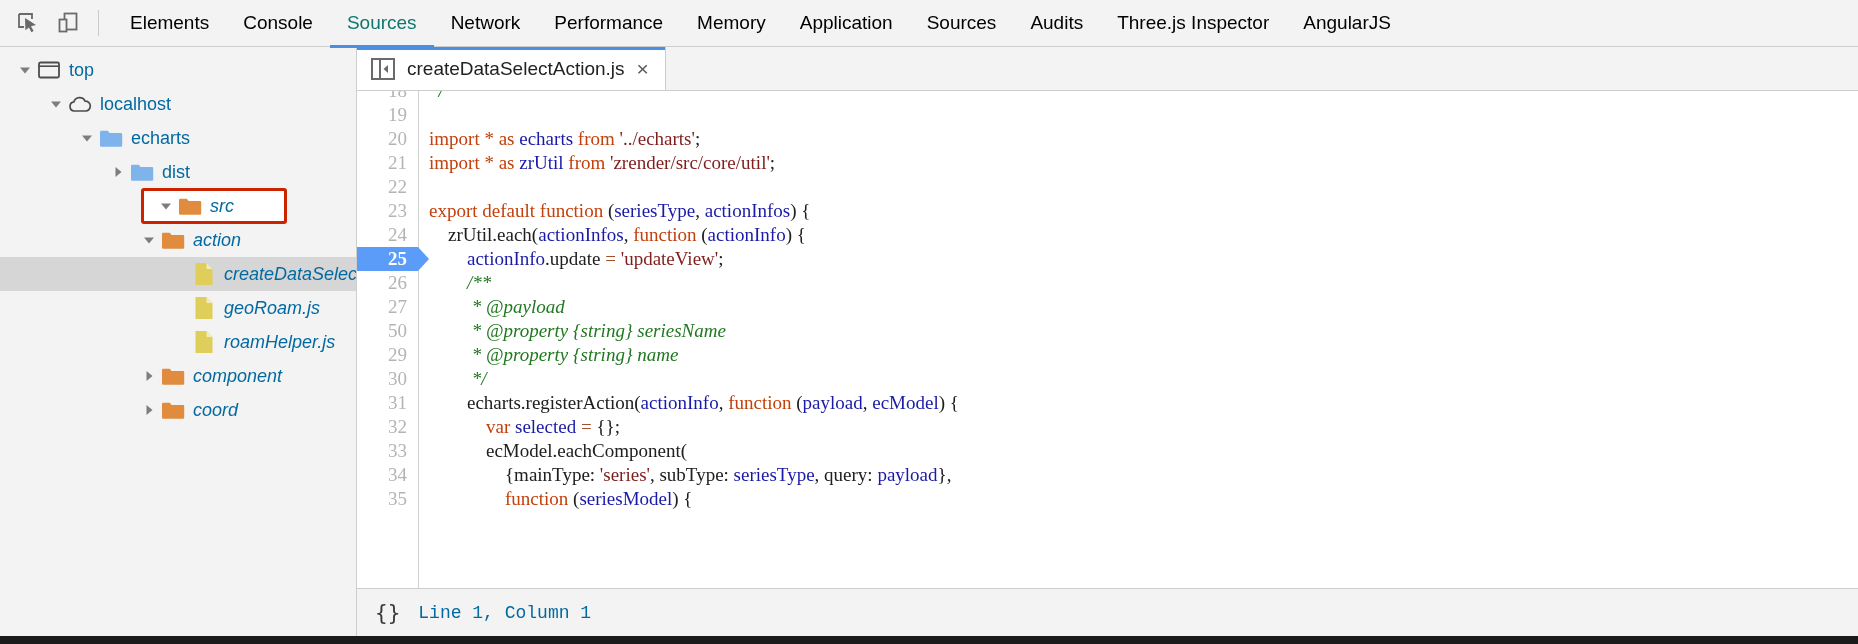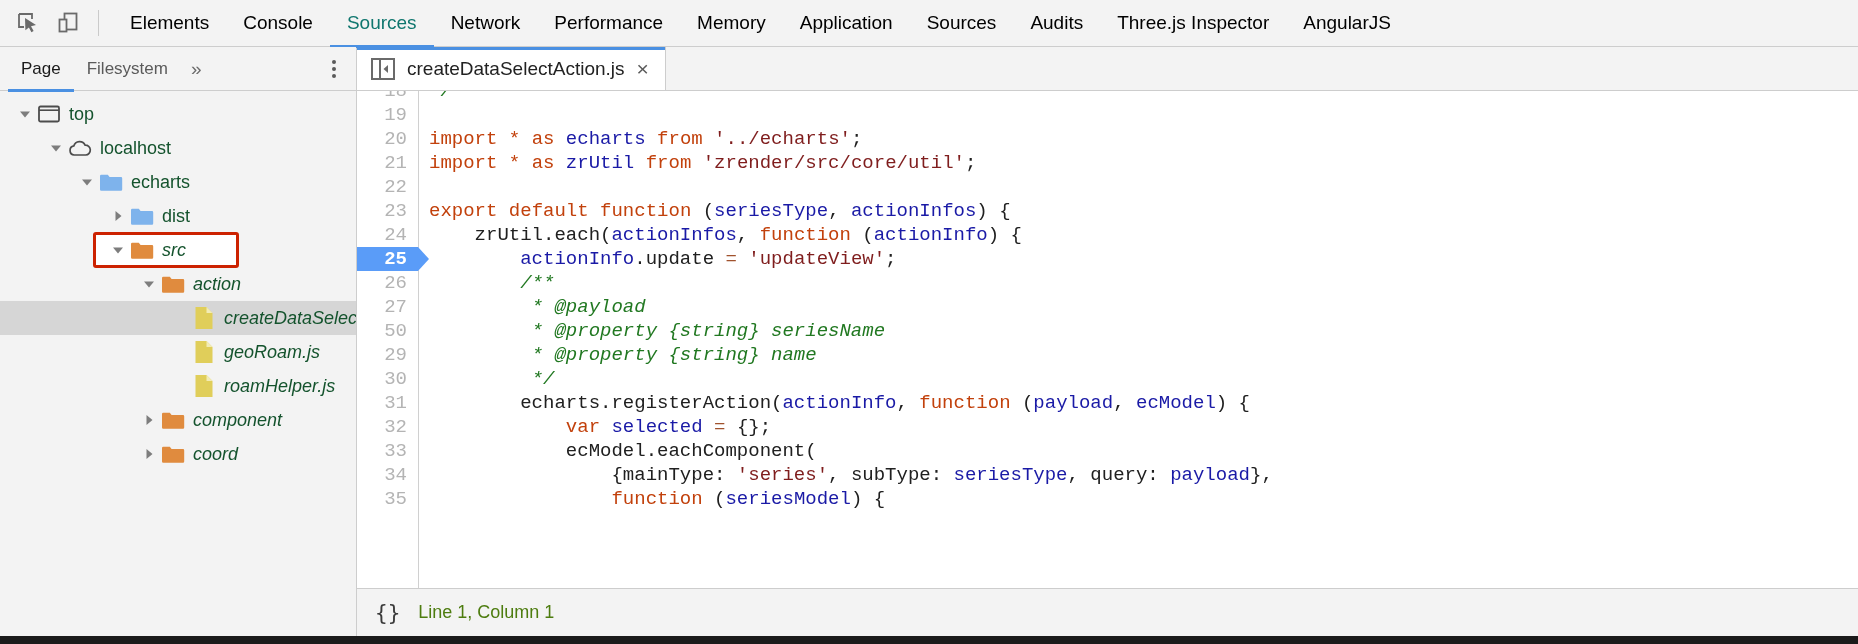--- a/index.html
+++ b/index.html
@@ -110,21 +110,21 @@
   .twisty {
     width: 22px; flex: 0 0 22px;
     display: flex; align-items: center; justify-content: center;
   }
   .twisty svg { display: block; }
   .nodeicon {
     width: 26px; flex: 0 0 26px;
     display: flex; align-items: center; justify-content: center;
     margin-right: 7px;
   }
-  .nodelabel { font-size: 18px; color: #14532d; }
+  .nodelabel { font-size: 18px; color: #0369a1; }
   .nodelabel.italic { font-style: italic; }
 
   
   .editor-wrap {
     flex: 1 1 auto; display: flex; flex-direction: column;
     min-width: 0; background: #fff;
   }
   .tabstrip {
     height: 44px; flex: 0 0 44px;
     display: flex; align-items: stretch;
@@ -170,21 +170,21 @@
   .gutter {
     flex: 0 0 62px; width: 62px;
     background: #fff;
     border-right: 1px solid #d0d0d0;
     position: relative;
   }
   .codecol { flex: 1 1 auto; min-width: 0; position: relative; overflow: hidden; }
 
   .ln, .cl {
     height: 24px; line-height: 24px;
-    font-family: Liberation Mono, monospace;
+    font-family: Liberation Serif, serif;
     font-size: 19px;
     white-space: pre;
   }
   .ln {
     text-align: right; padding-right: 11px;
     color: #b4b4b4;
     position: relative;
   }
   .ln.exec {
     color: #fff; background: #5a9cf8; font-weight: bold;
@@ -210,21 +210,21 @@
     height: 48px; flex: 0 0 48px;
     display: flex; align-items: center; gap: 18px;
     padding-left: 18px;
     background: #f3f3f3;
     border-top: 1px solid #cdcdcd;
   }
   .pp-icon {
     font-family: "DejaVu Sans Mono", monospace;
     font-size: 21px; color: #3a3a3a; cursor: pointer;
   }
-  .status-text { font-size: 18px; color: #4d7c0f; }
+  .status-text { font-size: 18px; color: #0369a1; font-family: Liberation Mono, monospace; }
 
   .bottom-strip { height: 8px; flex: 0 0 8px; background: #1b1b1b; }
 </style>
 </head>
 <body>
 
 <div class="devtools">
 
   <div class="main-toolbar">
     <div class="tb-icon-btn">
@@ -272,34 +272,20 @@
         <span>Three.js Inspector</span>
       </div>
     <div class="panel-tab">
         <span>AngularJS</span>
       </div>
   </div>
 
   <div class="body-row">
 
     <div class="navigator">
-      <div class="nav-tabbar">
-        <div class="nav-tab active">
-          <span>Page</span>
-        </div>
-        <div class="nav-tab">
-          <span>Filesystem</span>
-        </div>
-        <div class="nav-more">»</div>
-        <div class="nav-kebab">
-          <i></i>
-            <i></i>
-            <i></i>
-        </div>
-      </div>
       <div class="tree" id="tree-root">
           <div class="tree-row">
             <div style="width: 14px; flex: 0 0 14px;"></div>
             <div class="twisty">
               <svg width="14" height="14" viewBox="0 0 14 14">
                 <path d="M2 4.5 L12 4.5 L7 10.5 Z" fill="#7d7d7d"></path>
               </svg>
             </div>
             <div class="nodeicon">
               <svg width="22" height="18" viewBox="0 0 22 18">
@@ -344,21 +330,21 @@
                 <path d="M4.5 2 L10.5 7 L4.5 12 Z" fill="#7d7d7d"></path>
               </svg>
             </div>
             <div class="nodeicon">
               <svg width="24" height="19" viewBox="0 0 24 19">
                 <path d="M1 3 a1.2 1.2 0 0 1 1.2 -1.2 H8.8 L10.6 4 H22 a1.2 1.2 0 0 1 1.2 1.2 V16.6 a1.2 1.2 0 0 1 -1.2 1.2 H2.2 A1.2 1.2 0 0 1 1 16.6 Z" fill="#7eb3ec"></path>
               </svg>
             </div>
             <span class="nodelabel">dist</span>
           </div>
-          <div class="tree-row boxed" style="z-index: 1;">
+          <div class="tree-row boxed" style="z-index: 1; margin-left: 48px;">
             <div class="redbox" style="inset: -1px auto -1px 93px; width: 146px; background: rgb(255, 255, 255); z-index: 0;"></div>
             <div style="width: 107px; flex: 0 0 107px; position: relative; z-index: 2;"></div>
             <div class="twisty" style="position: relative; z-index: 2;">
               <svg width="14" height="14" viewBox="0 0 14 14">
                 <path d="M2 4.5 L12 4.5 L7 10.5 Z" fill="#7d7d7d"></path>
               </svg>
             </div>
             <div class="nodeicon" style="position: relative; z-index: 2;">
               <svg width="24" height="19" viewBox="0 0 24 19">
                 <path d="M1 3 a1.2 1.2 0 0 1 1.2 -1.2 H8.8 L10.6 4 H22 a1.2 1.2 0 0 1 1.2 1.2 V16.6 a1.2 1.2 0 0 1 -1.2 1.2 H2.2 A1.2 1.2 0 0 1 1 16.6 Z" fill="#e08b3e"></path>

